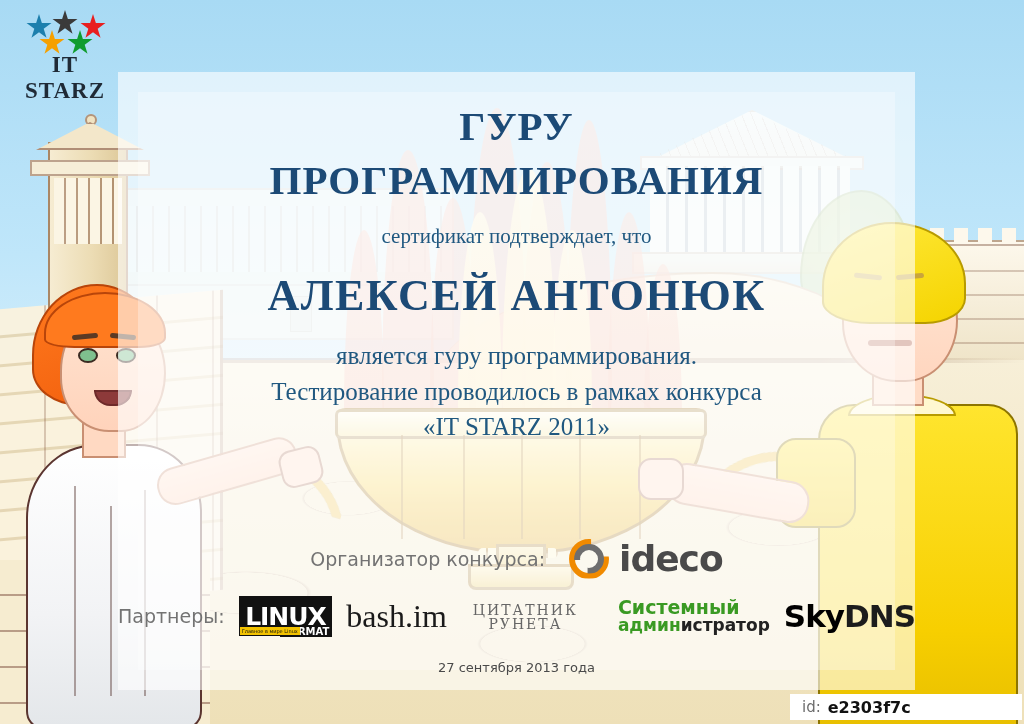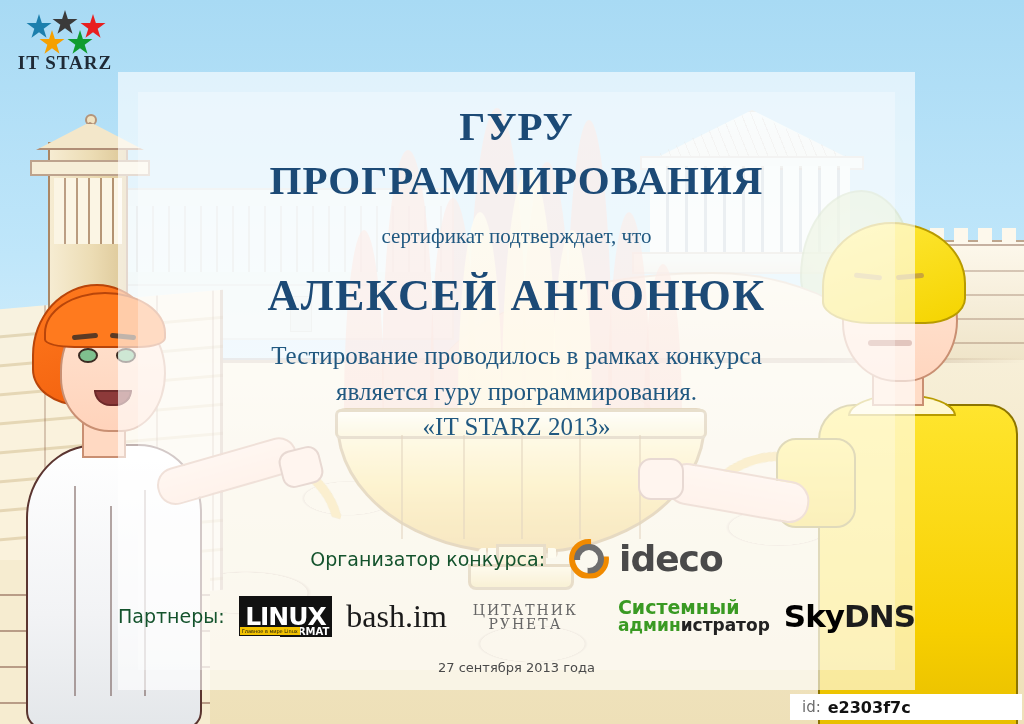--- a/index.html
+++ b/index.html
@@ -203,21 +203,21 @@
     letter-spacing:1px;line-height:1;}
   .t-prog{position:absolute;left:0;right:0;top:88px;font-size:41px;font-weight:bold;
     letter-spacing:1px;line-height:1;}
   .t-conf{position:absolute;left:0;right:0;top:152px;font-size:21px;color:#205880;}
   .t-name{position:absolute;left:0;right:0;top:198px;font-size:44px;font-weight:bold;
     letter-spacing:1.5px;color:#1c4a76;}
   .t-body{position:absolute;left:0;right:0;top:266px;font-size:25px;line-height:1.42;color:#205880;}
 
   .org-row{position:absolute;left:0;right:0;top:466px;
     display:flex;align-items:center;justify-content:center;gap:24px;}
-  .lbl{font-family:"DejaVu Sans", sans-serif;font-size:19px;color:#14532d;text-align:right;}
+  .lbl{font-family:"DejaVu Sans", sans-serif;font-size:19px;color:#737373;text-align:right;}
   .ideco{display:flex;align-items:center;gap:10px;}
   .ideco-mark{width:40px;height:40px;position:relative;}
   .ideco-mark .outer{position:absolute;inset:0;border-radius:50%;
     border:6px solid #f08a00;clip-path:polygon(0 0,55% 0,55% 45%,100% 45%,100% 100%,0 100%);}
   .ideco-mark .inner{position:absolute;inset:5px;border-radius:50%;
     border:6px solid #6e6e6e;clip-path:polygon(45% 0,100% 0,100% 100%,45% 100%,45% 55%,0 55%,0 0);}
   .ideco-word{font-family:"DejaVu Sans", sans-serif;font-size:36px;font-weight:bold;
     color:#4a4a4a;letter-spacing:-1px;}
 
   .part-row{position:absolute;left:0;right:0;top:524px;
@@ -250,21 +250,21 @@
     background:#ffffff;display:flex;align-items:center;gap:7px;padding-left:12px;
     font-family:"DejaVu Sans", sans-serif;}
   .idbox .k{font-size:15px;color:#6d6d6d;}
   .idbox .v{font-size:16px;font-weight:bold;color:#111;}
 
   
   .logo{position:absolute;left:10px;top:8px;width:110px;height:78px;}
   .star{position:absolute;width:26px;height:26px;
     clip-path:polygon(50% 0%,61% 35%,98% 35%,68% 57%,79% 91%,50% 70%,21% 91%,32% 57%,2% 35%,39% 35%);}
   .logo-word{position:absolute;left:2px;top:44px;width:106px;text-align:center;
-    font-family:"Liberation Serif", serif;font-weight:bold;font-size:19px;color:#1f2a36;
+    font-family:"Liberation Serif", serif;font-weight:bold;font-size:23px;color:#1f2a36;
     letter-spacing:1px;}
 </style>
 </head>
 <body>
 
 <div id="cert">
 
   <div class="sky"></div>
 
   <div class="stoa">
@@ -374,23 +374,23 @@
 
   <div class="panel"></div>
   <div class="panel-inner"></div>
 
   <div class="content">
     <div class="t-guru">ГУРУ</div>
     <div class="t-prog">ПРОГРАММИРОВАНИЯ</div>
     <div class="t-conf">сертификат подтверждает, что</div>
     <div class="t-name">АЛЕКСЕЙ АНТОНЮК</div>
     <div class="t-body">
+      <div>является гуру программирования.</div>
       <div>Тестирование проводилось в рамках конкурса</div>
-      <div>является гуру программирования.</div>
-      <div>«IT STARZ 2013»</div>
+      <div>«IT STARZ 2011»</div>
     </div>
 
     <div class="org-row">
       <span class="lbl">Организатор конкурса:</span>
       <span class="ideco">
         <span class="ideco-mark">
           <span class="outer"></span>
             <span class="inner"></span>
         </span>
         <span class="ideco-word">ideco</span>

